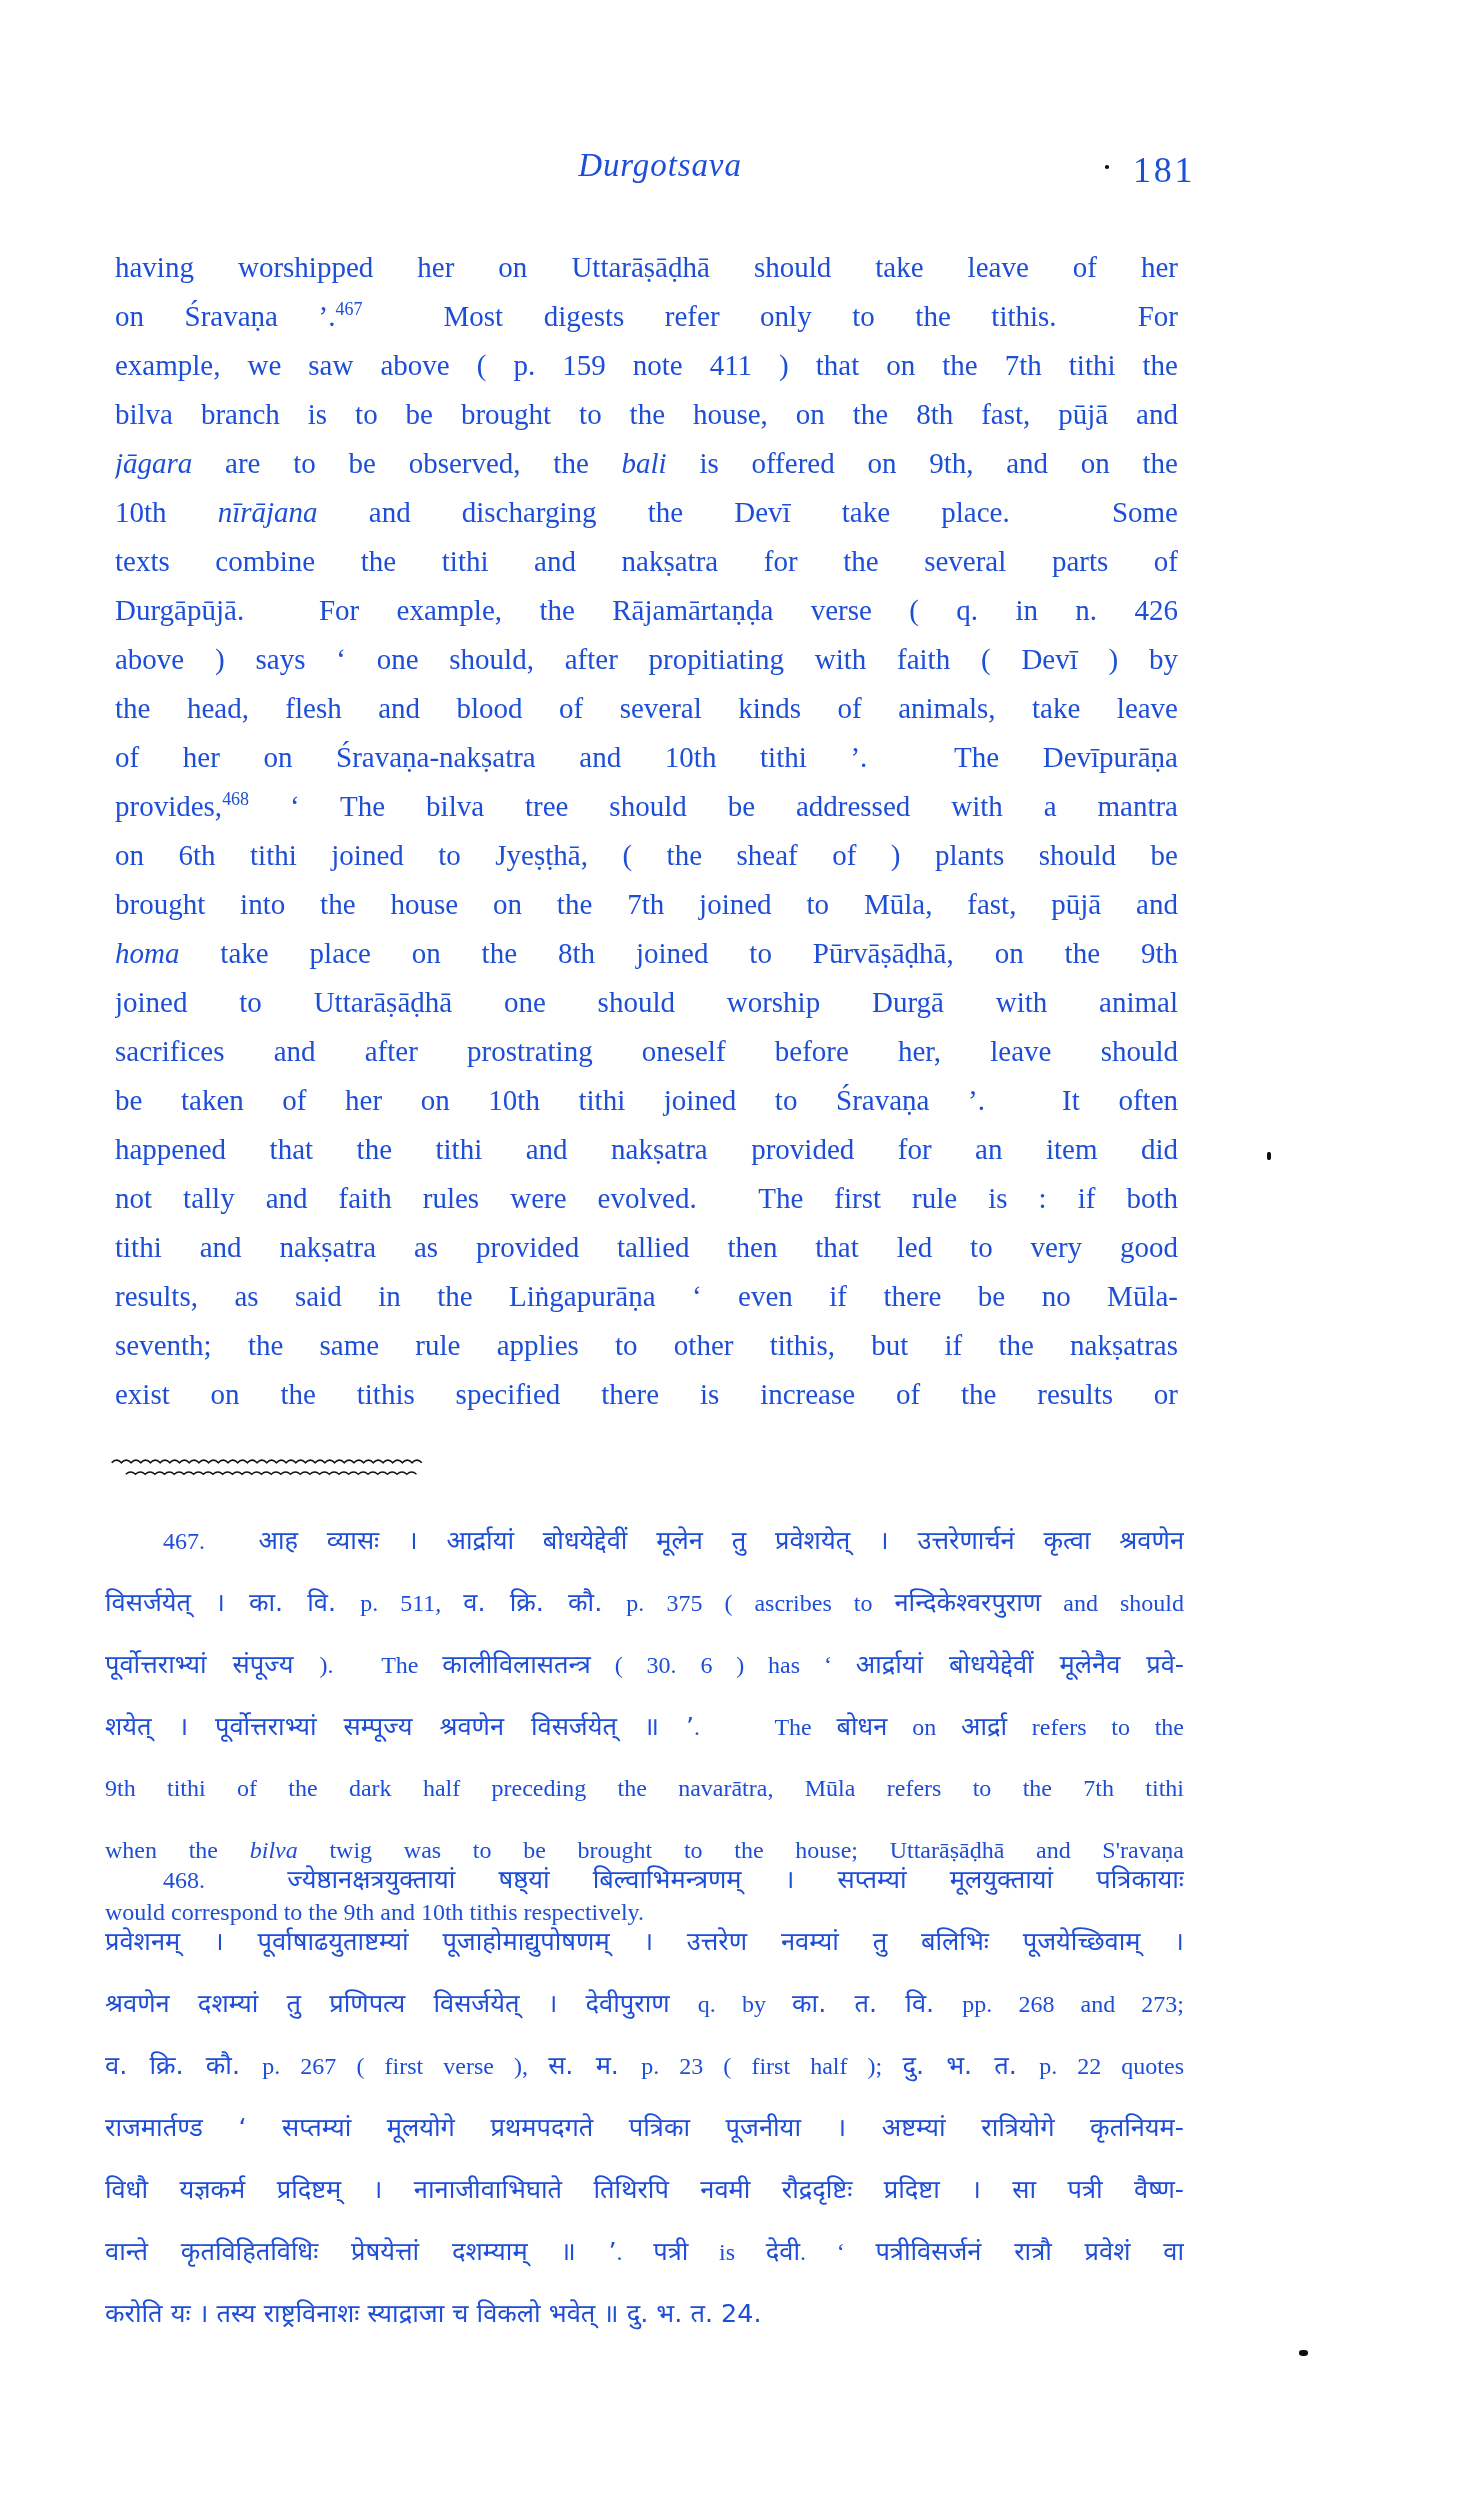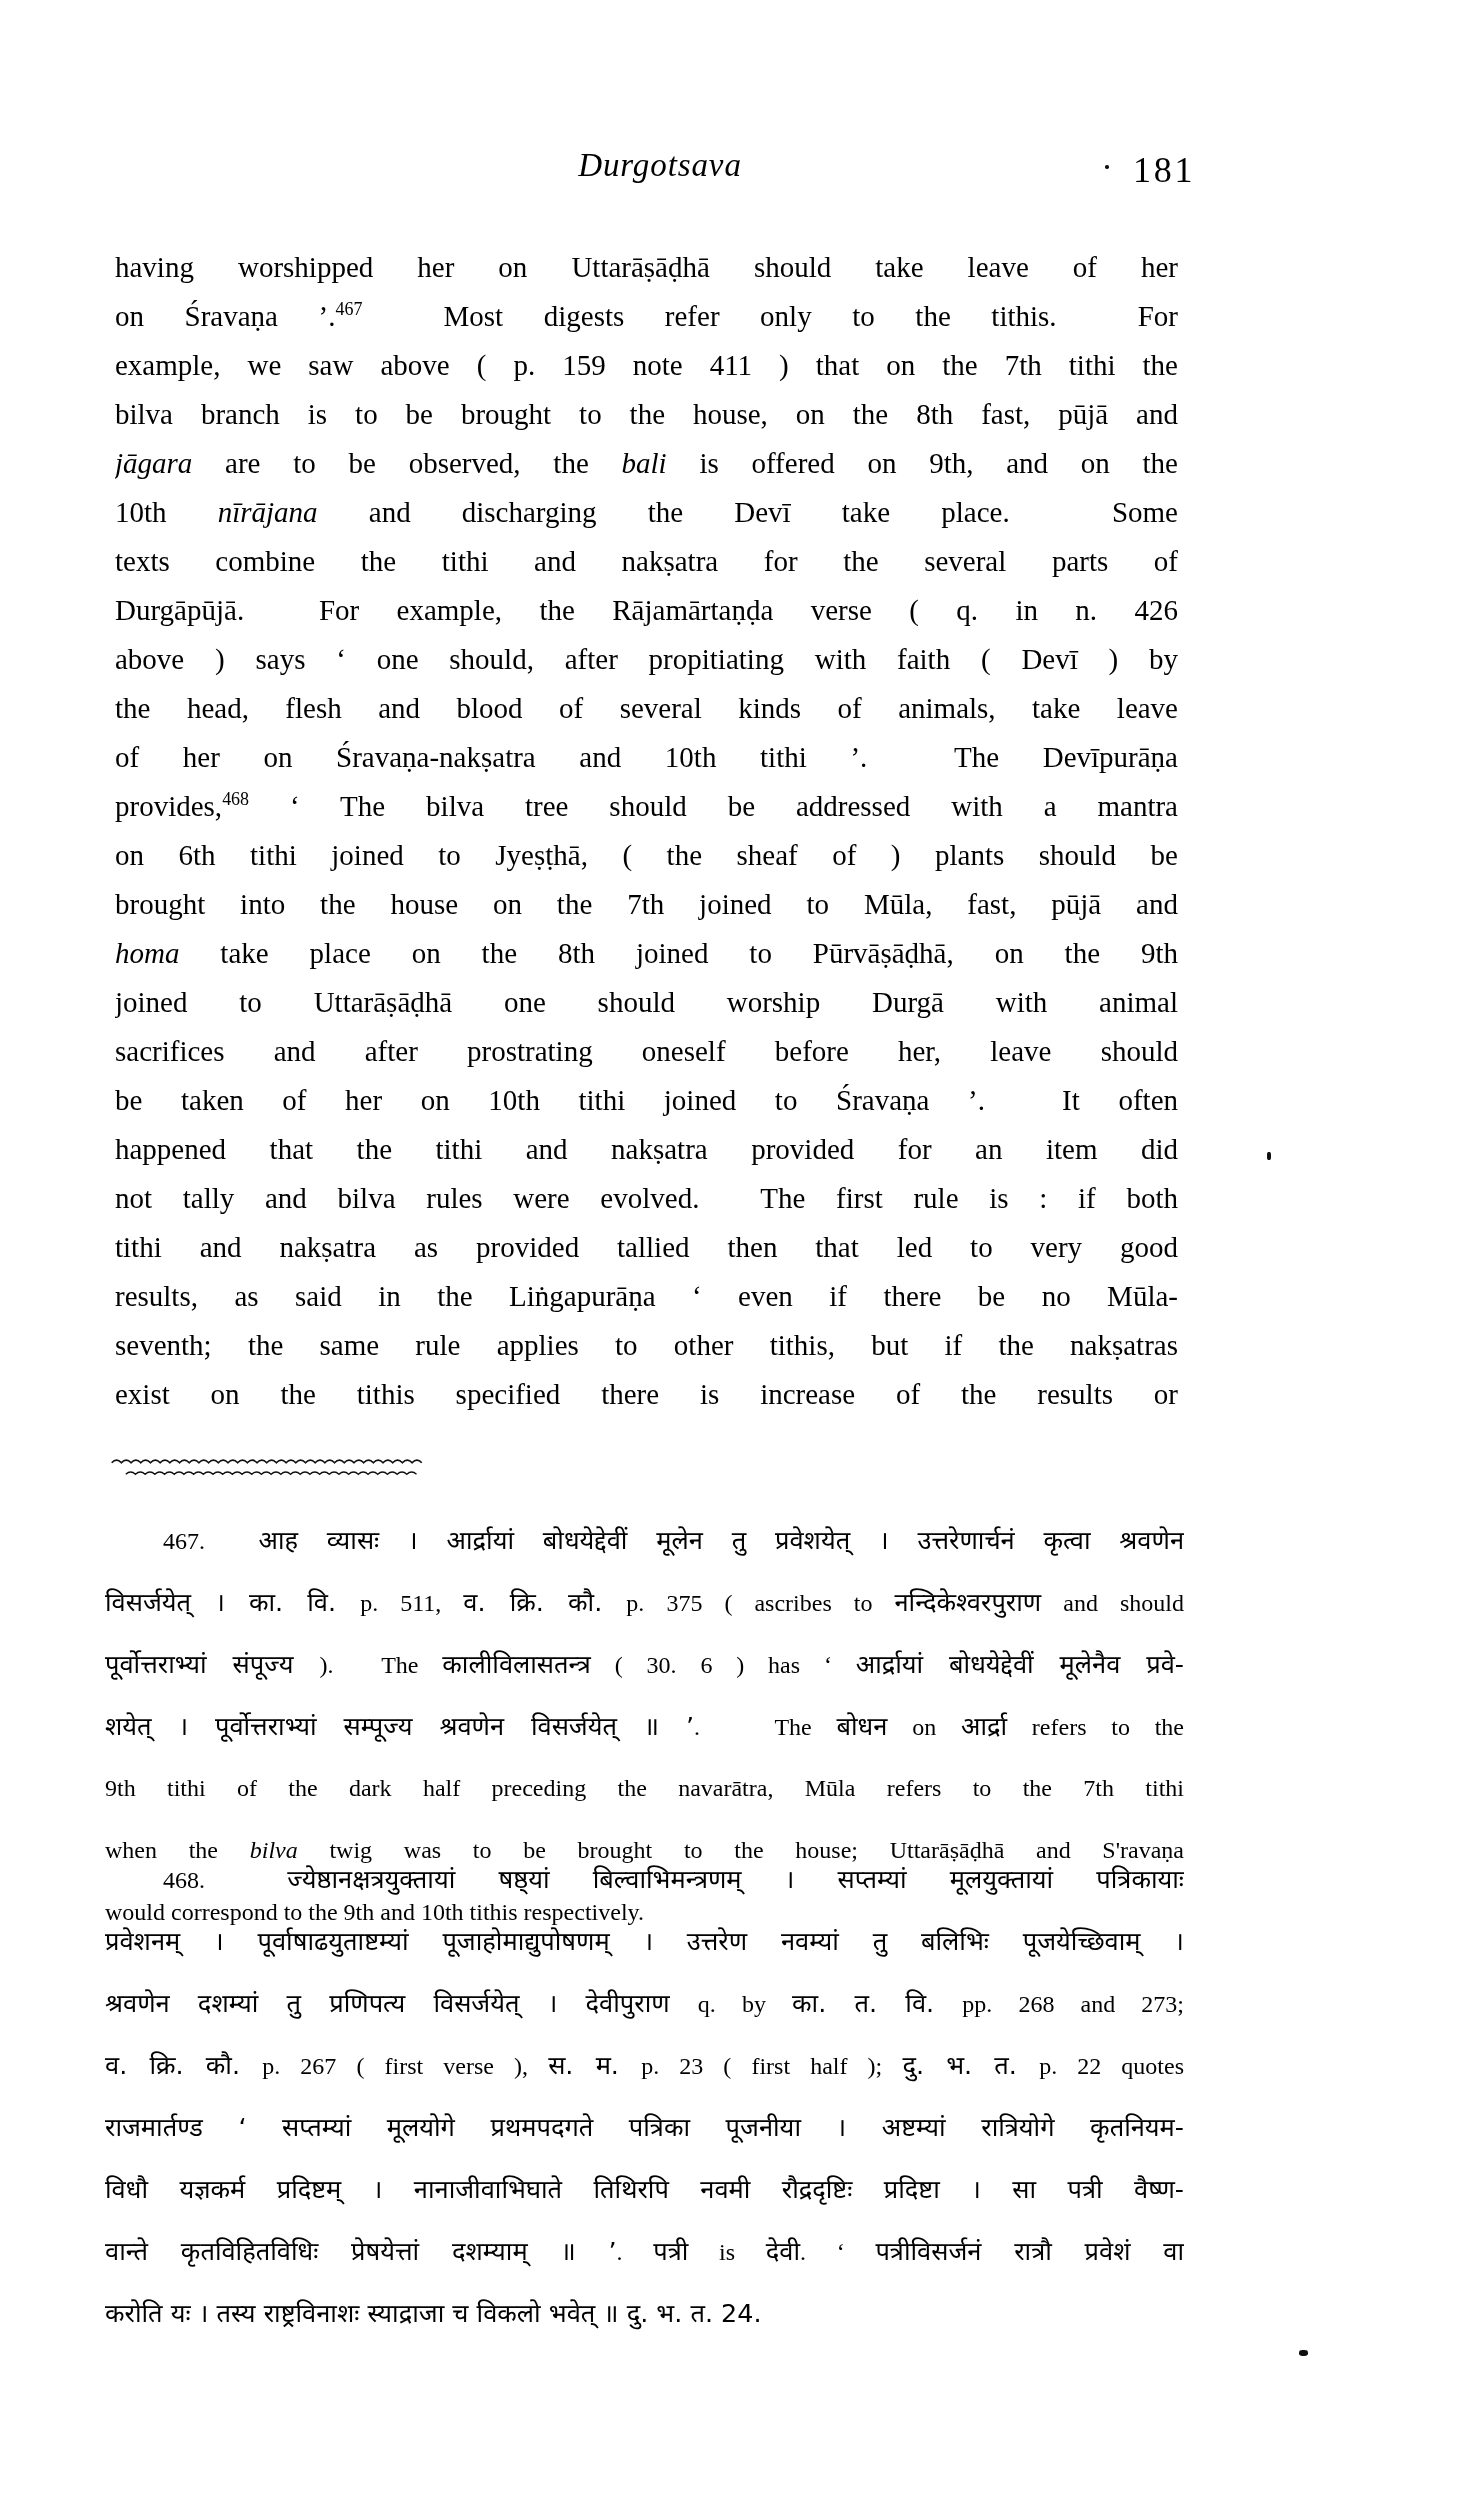--- a/index.html
+++ b/index.html
@@ -1,18 +1,18 @@
 <!DOCTYPE html>
 <html style="font-size:14px"><head>
 <meta charset="utf-8">
 <style>
   html,body{margin:0;padding:0;background:#ffffff;}
   .page{
     position:relative;width:1380px;height:2512px;background:#ffffff;
-    color:#000000;font-family:"Liberation Serif","DejaVu Serif",serif;
+    color:#1d4ed8;font-family:"Liberation Serif","DejaVu Serif",serif;
     overflow:hidden;
   }
   .running-title{
     position:absolute;top:147px;left:0;width:1320px;text-align:center;
     font-style:italic;font-size:33px;letter-spacing:0.9px;
   }
   .page-number{
     position:absolute;top:149px;left:1133px;font-size:36px;letter-spacing:2.7px;
   }
   .body-block{
@@ -61,21 +61,21 @@
       <div class="tline"><span>the head, flesh and blood of several kinds of animals, take leave</span></div>
       <div class="tline"><span>of her on Śravaṇa-nakṣatra and 10th tithi ’.  The Devīpurāṇa</span></div>
       <div class="tline"><span>provides,</span><span class="sup">468</span><span> ‘ The bilva tree should be addressed with a mantra</span></div>
       <div class="tline"><span>on 6th tithi joined to Jyeṣṭhā, ( the sheaf of ) plants should be</span></div>
       <div class="tline"><span>brought into the house on the 7th joined to Mūla, fast, pūjā and</span></div>
       <div class="tline"><span class="it">homa</span><span> take place on the 8th joined to Pūrvāṣāḍhā, on the 9th</span></div>
       <div class="tline"><span>joined to Uttarāṣāḍhā one should worship Durgā with animal</span></div>
       <div class="tline"><span>sacrifices and after prostrating oneself before her, leave should</span></div>
       <div class="tline"><span>be taken of her on 10th tithi joined to Śravaṇa ’.  It often</span></div>
       <div class="tline"><span>happened that the tithi and nakṣatra provided for an item did</span></div>
-      <div class="tline"><span>not tally and bilva rules were evolved.  The first rule is : if both</span></div>
+      <div class="tline"><span>not tally and faith rules were evolved.  The first rule is : if both</span></div>
       <div class="tline"><span>tithi and nakṣatra as provided tallied then that led to very good</span></div>
       <div class="tline"><span>results, as said in the Liṅgapurāṇa ‘ even if there be no Mūla-</span></div>
       <div class="tline"><span>seventh; the same rule applies to other tithis, but if the nakṣatras</span></div>
       <div class="tline"><span>exist on the tithis specified there is increase of the results or</span></div>
     </div>
 
   <svg class="separator" width="354" height="37" viewBox="0 0 400 42">
     <path id="wave1" fill="none" stroke="#101010" stroke-width="1.8" d="M1 10 q5.5 -6 11 0 q5.5 -6 11 0 q5.5 -6 11 0 q5.5 -6 11 0 q5.5 -6 11 0 q5.5 -6 11 0 q5.5 -6 11 0 q5.5 -6 11 0 q5.5 -6 11 0 q5.5 -6 11 0 q5.5 -6 11 0 q5.5 -6 11 0 q5.5 -6 11 0 q5.5 -6 11 0 q5.5 -6 11 0 q5.5 -6 11 0 q5.5 -6 11 0 q5.5 -6 11 0 q5.5 -6 11 0 q5.5 -6 11 0 q5.5 -6 11 0 q5.5 -6 11 0 q5.5 -6 11 0 q5.5 -6 11 0 q5.5 -6 11 0 q5.5 -6 11 0 q5.5 -6 11 0 q5.5 -6 11 0 q5.5 -6 11 0 q5.5 -6 11 0 q5.5 -6 11 0 q5.5 -6 11 0"></path>
     <path id="wave2" fill="none" stroke="#101010" stroke-width="1.6" transform="translate(16,13)" d="M1 10 q5.5 -5 11 0 q5.5 -5 11 0 q5.5 -5 11 0 q5.5 -5 11 0 q5.5 -5 11 0 q5.5 -5 11 0 q5.5 -5 11 0 q5.5 -5 11 0 q5.5 -5 11 0 q5.5 -5 11 0 q5.5 -5 11 0 q5.5 -5 11 0 q5.5 -5 11 0 q5.5 -5 11 0 q5.5 -5 11 0 q5.5 -5 11 0 q5.5 -5 11 0 q5.5 -5 11 0 q5.5 -5 11 0 q5.5 -5 11 0 q5.5 -5 11 0 q5.5 -5 11 0 q5.5 -5 11 0 q5.5 -5 11 0 q5.5 -5 11 0 q5.5 -5 11 0 q5.5 -5 11 0 q5.5 -5 11 0 q5.5 -5 11 0 q5.5 -5 11 0"></path>
   </svg>

